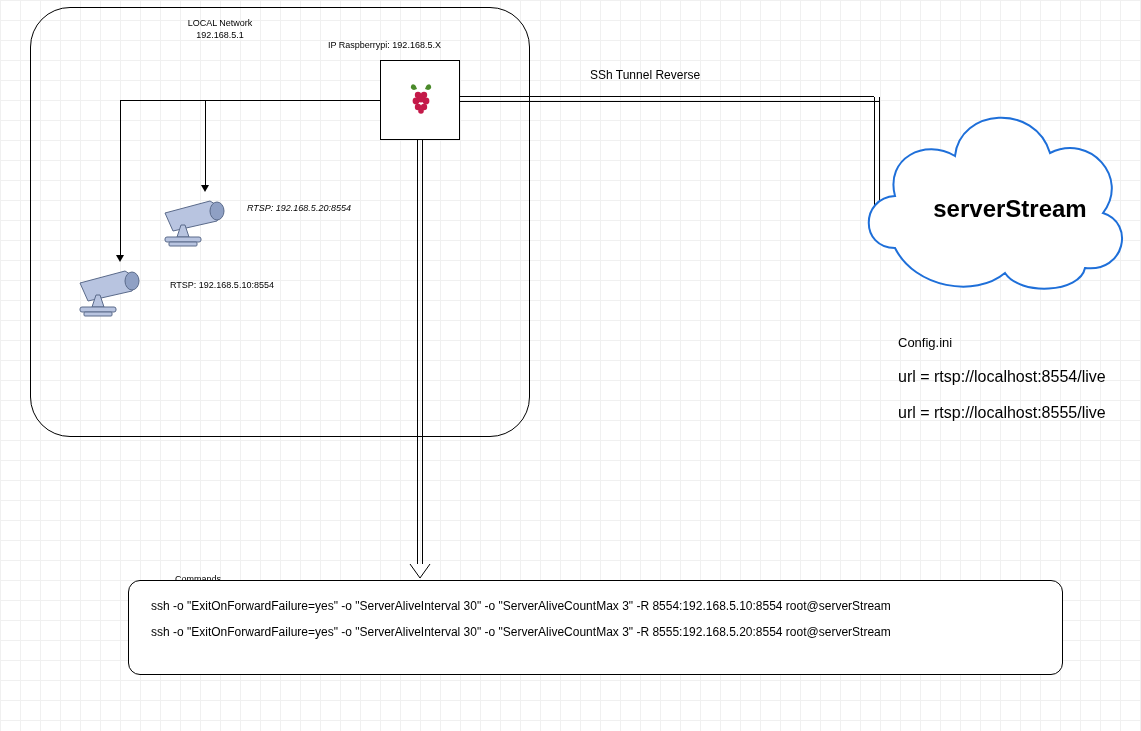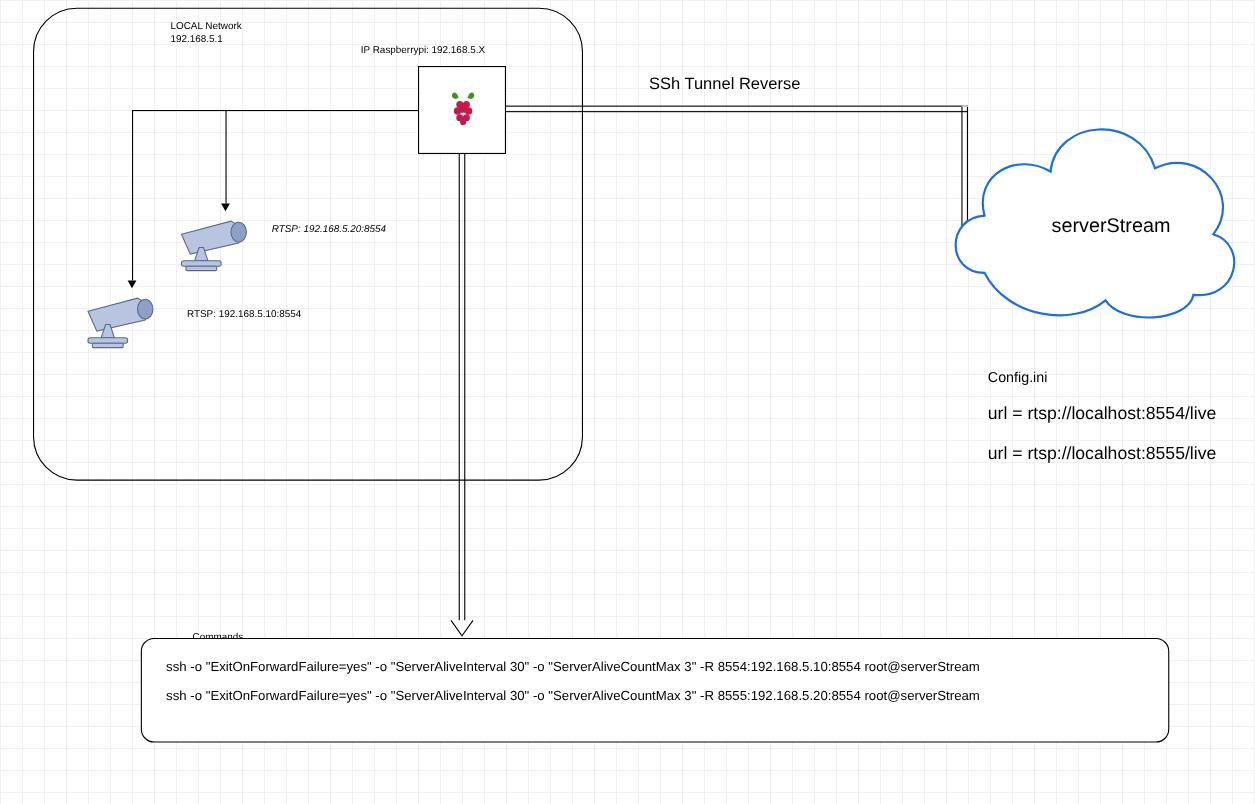--- a/index.html
+++ b/index.html
@@ -13,24 +13,24 @@
       linear-gradient(#f0f0f0 1px, transparent 1px),
       linear-gradient(90deg, #f0f0f0 1px, transparent 1px),
       linear-gradient(#e8e8e8 1px, transparent 1px),
       linear-gradient(90deg, #e8e8e8 1px, transparent 1px);
     background-size: 20px 20px, 20px 20px, 100px 100px, 100px 100px;
     overflow:hidden;
   }
   .abs { position:absolute; }
   .txt { font-size:11px; color:#000; line-height:1.3; white-space:nowrap; }
   .small { font-size:9px; }
-  .big { font-size:18px; }
+  .big { font-size:24px;font-weight:bold; }
   .cfg-title { font-size:13px; }
   .cfg-line { font-size:16px; }
-  .tunnel { font-size:15px; }
+  .tunnel { font-size:12px; }
 
   
   .local-net {
     left:30px; top:7px; width:500px; height:430px;
     border:1px solid #000; border-radius:40px;
     background:transparent;
   }
 
   
   .pibox {
@@ -68,21 +68,21 @@
   }
 
   
   .cam { width:80px; height:60px; }
   .cam svg { width:100%; height:100%; }
 </style>
 </head>
 <body>
 
 <div class="abs local-net"></div>
-<div class="abs txt small" style="left:155px; top:18px; width:130px;">
+<div class="abs txt small" style="left:155px; top:18px; text-align:center; width:130px;">
   <span>LOCAL Network</span><br>
   <span>192.168.5.1</span>
 </div>
 
 <div class="abs txt small" style="left:328px; top:40px;text-align:right;">IP Raspberrypi: 192.168.5.X</div>
 <div class="abs pibox">
   <div class="abs" style="left:28px; top:22px; width:24px; height:32px;">
     <svg viewBox="0 0 24 32">
       <path d="M6 2 Q3 0 2 3 Q1 6 5 7 L8 6 Q7 3 6 2 Z" fill="#4a8a2a"></path>
       <path d="M18 2 Q21 0 22 3 Q23 6 19 7 L16 6 Q17 3 18 2 Z" fill="#4a8a2a"></path>

